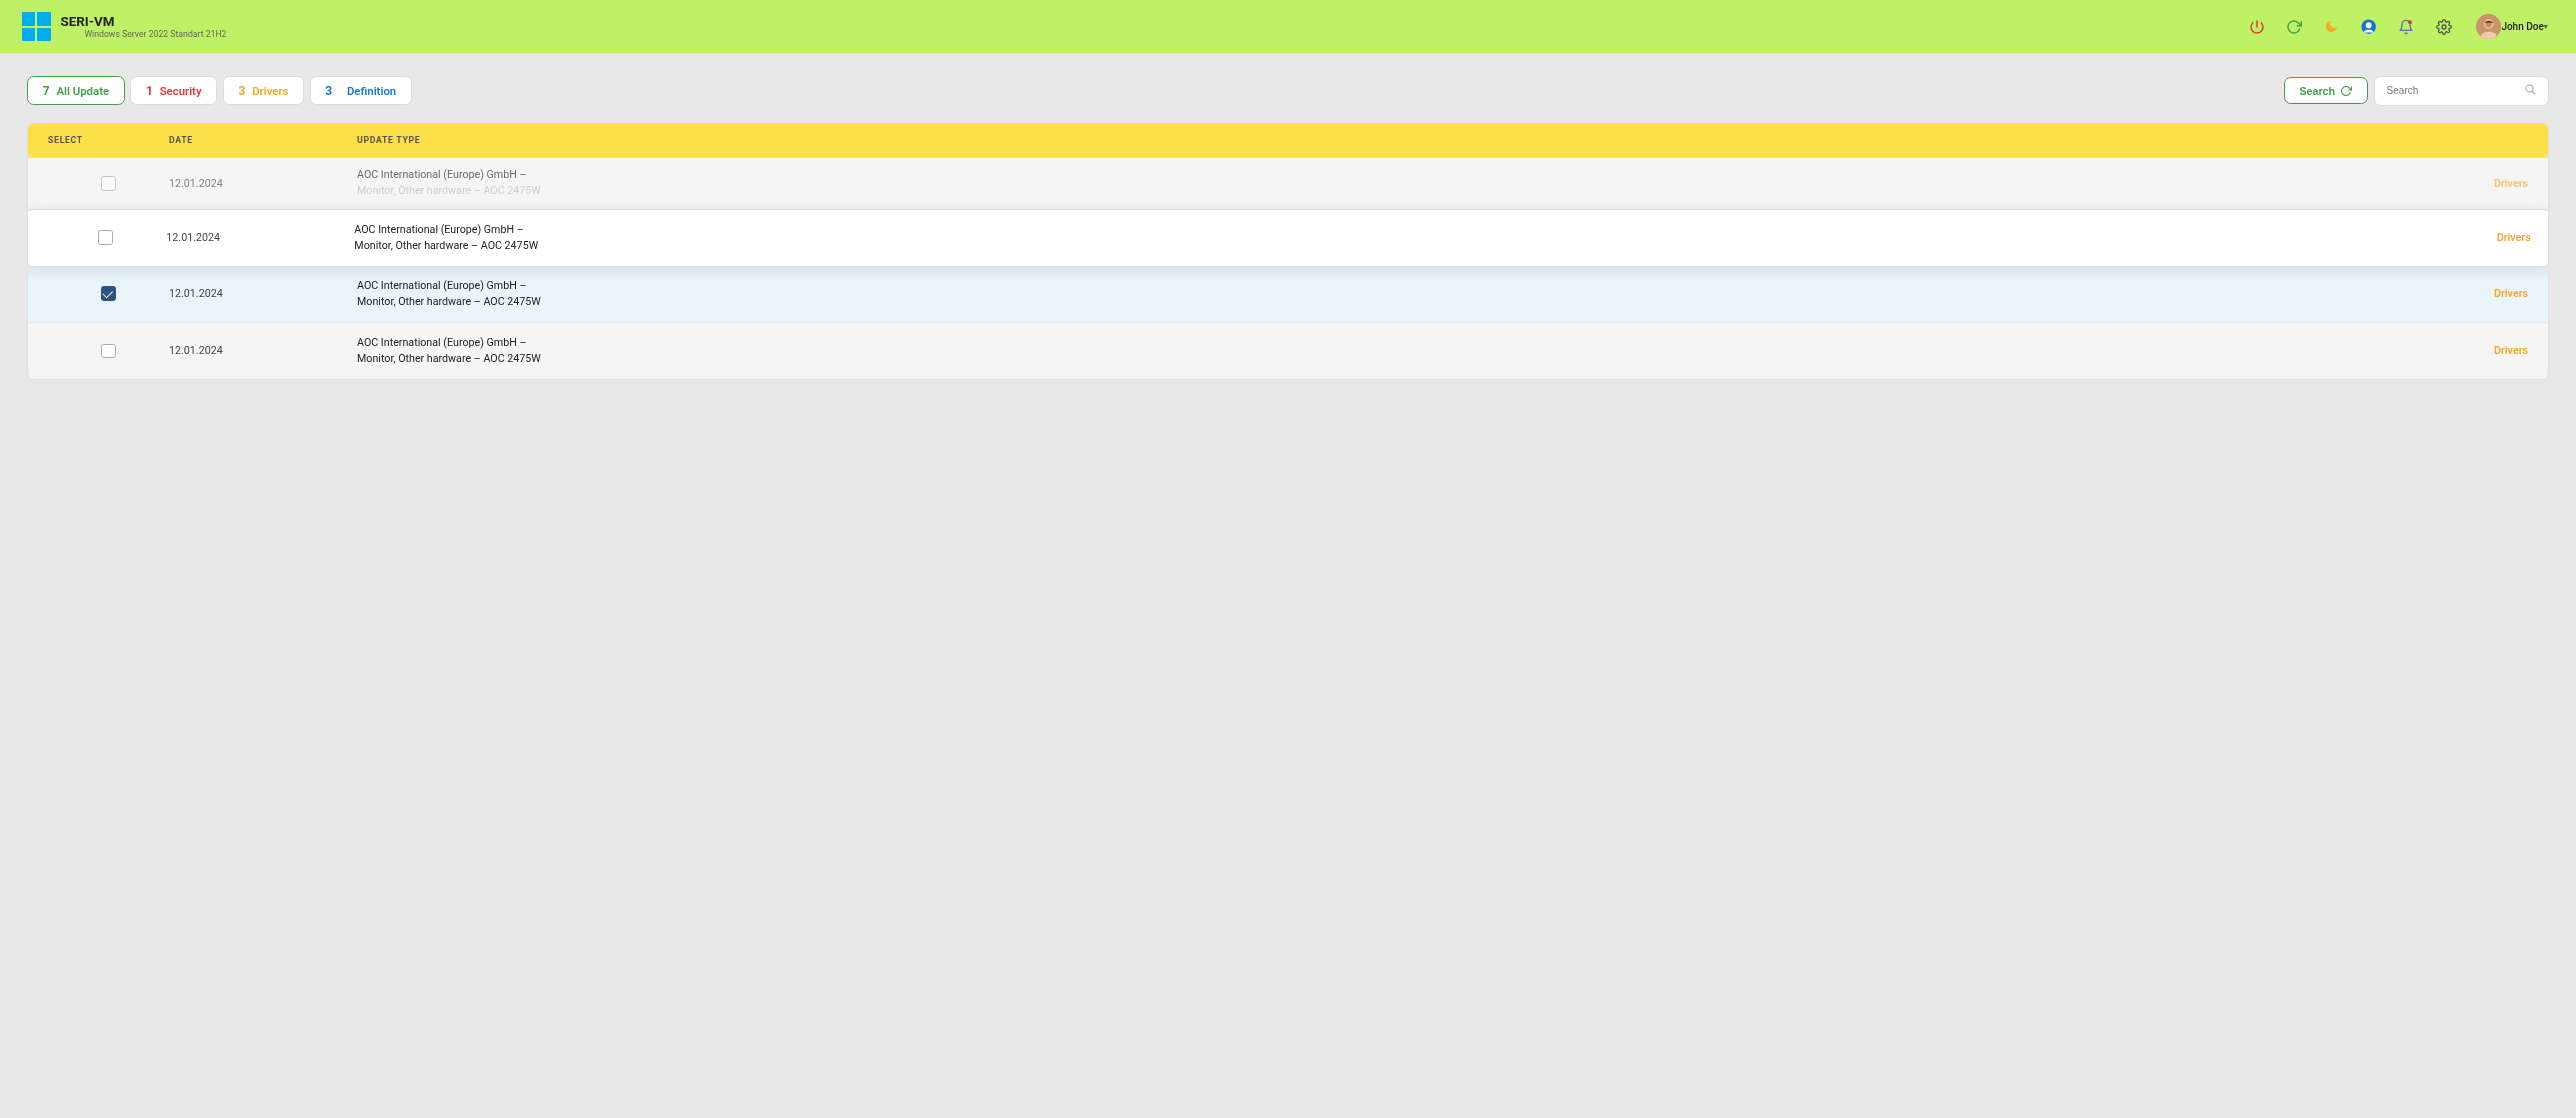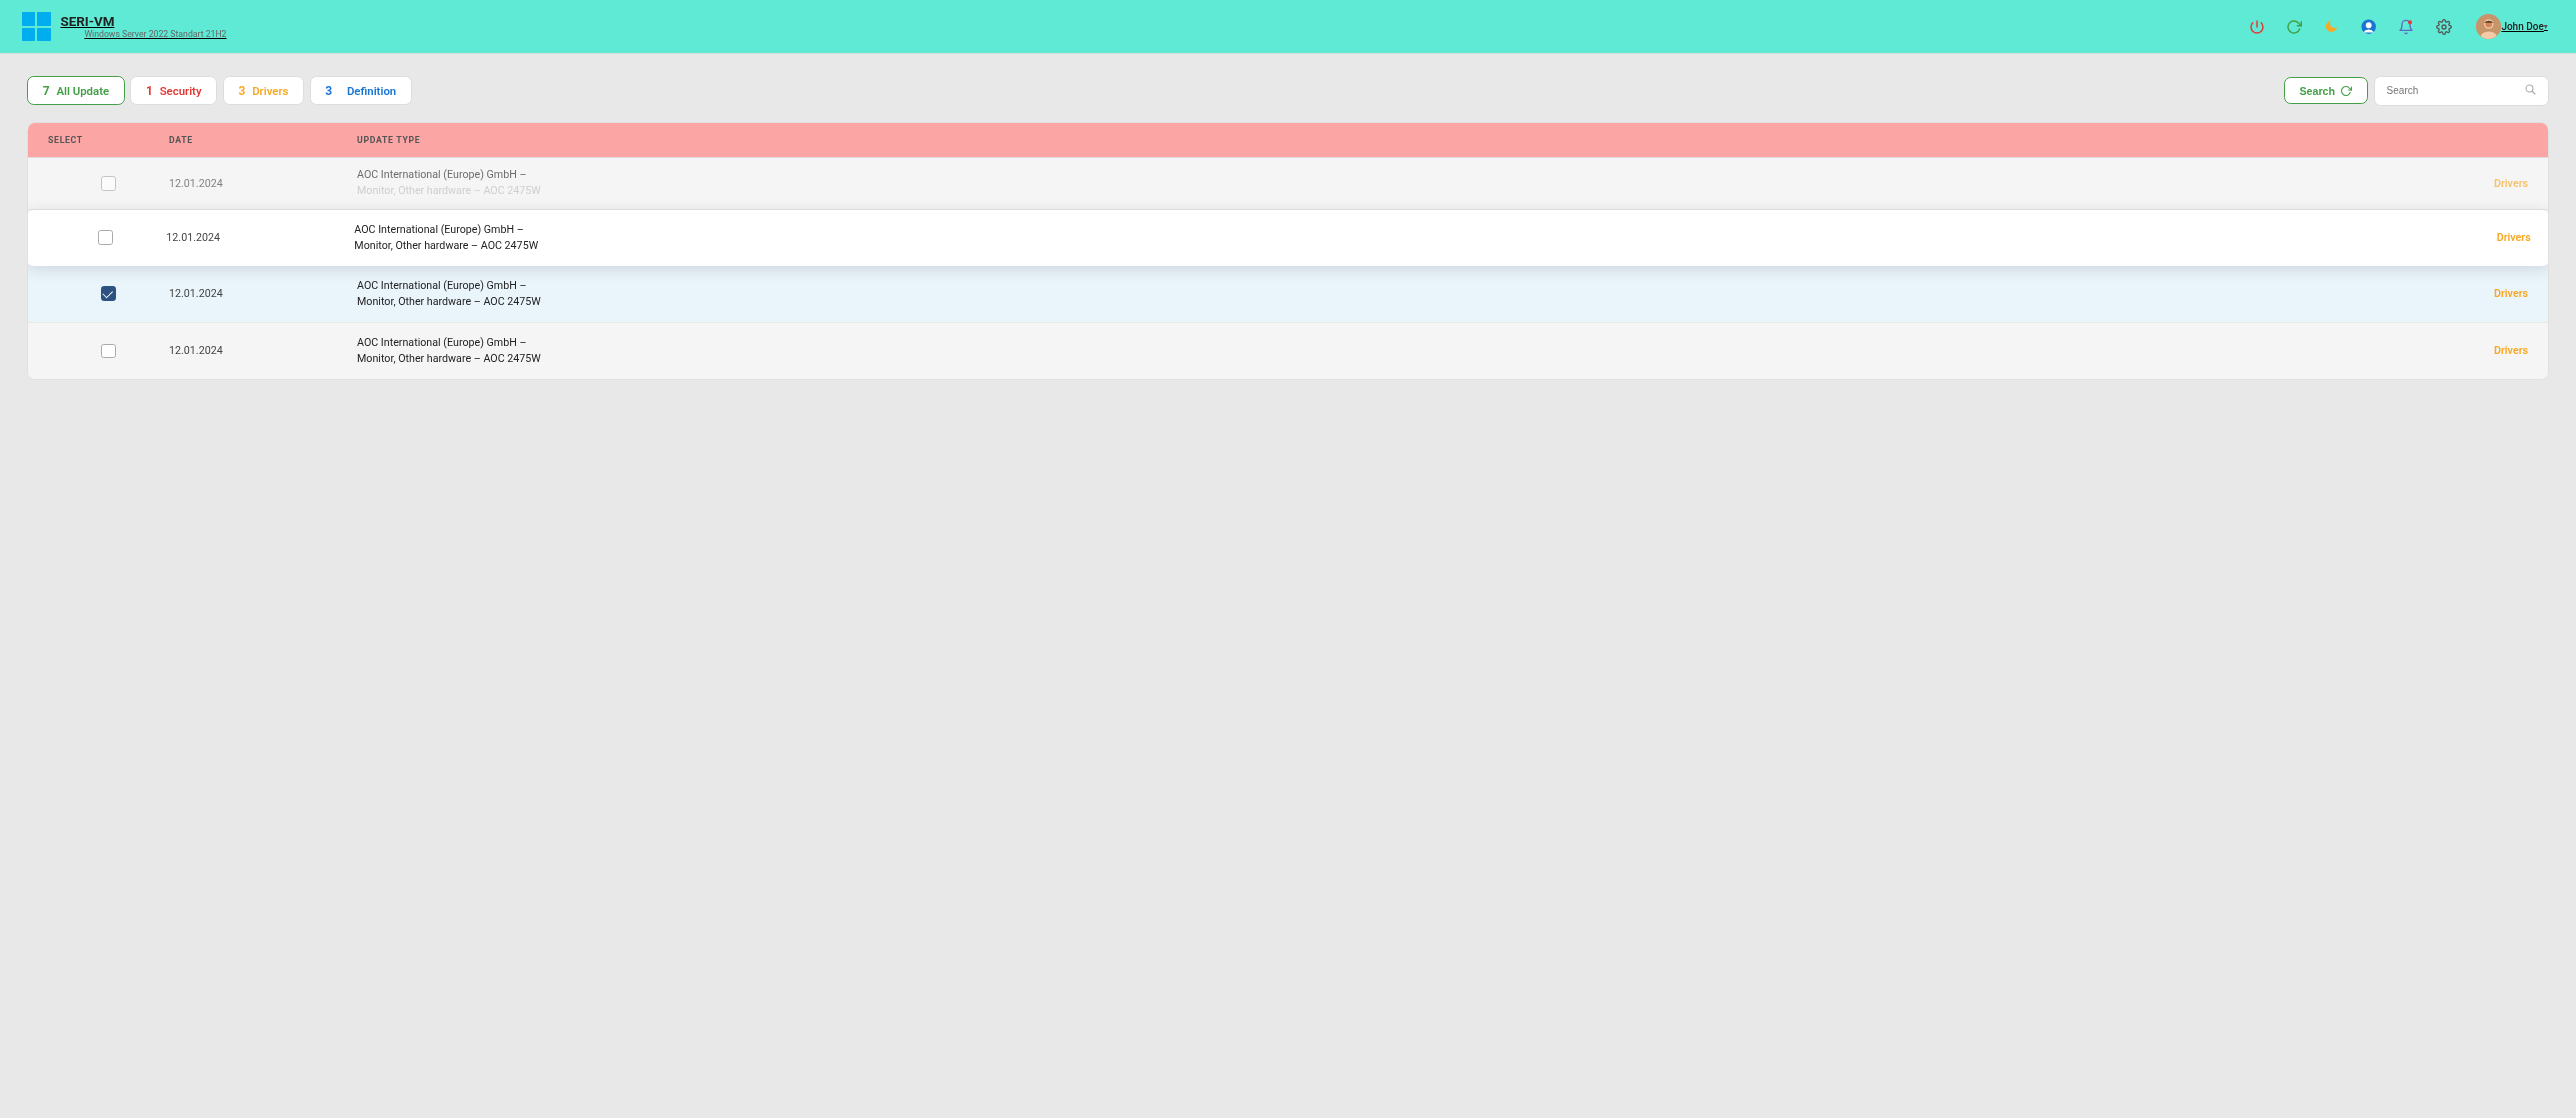--- a/index.html
+++ b/index.html
@@ -4,28 +4,27 @@
   <style>
     * { box-sizing: border-box; margin: 0; padding: 0; }
     body {
       font-family: -apple-system, BlinkMacSystemFont, 'Segoe UI', Roboto, sans-serif;
       background: #e8e8e8;
       min-height: 100vh;
     }
 
     
     .header {
-      background: #5eead4;
+      background: #bef264;
       display: flex;
       align-items: center;
       padding: 0 21.5px;
       height: 54px;
       border-bottom: 0.7px solid #ddd;
       position: relative;
-      text-decoration: underline;
     }
     .header-logo {
       display: flex;
       align-items: center;
       gap: 9.4px;
     }
     .windows-logo {
       width: 29.5px;
       height: 29.5px;
       display: grid;
@@ -194,21 +193,21 @@
       border-radius: 8px;
       overflow: hidden;
       border: 0.7px solid #e0e0e0;
     }
 
     .table-header {
       display: grid;
       grid-template-columns: 121px 188px 1fr 174px;
       padding: 12px 20px;
       border-bottom: 0.7px solid #ddd;
-      background: #fca5a5;
+      background: #fde047;
     }
     .th {
       font-size: 8.7px;
       font-weight: 700;
       color: #555;
       letter-spacing: 0.08em;
       text-transform: uppercase;
     }
 
     .table-row {

